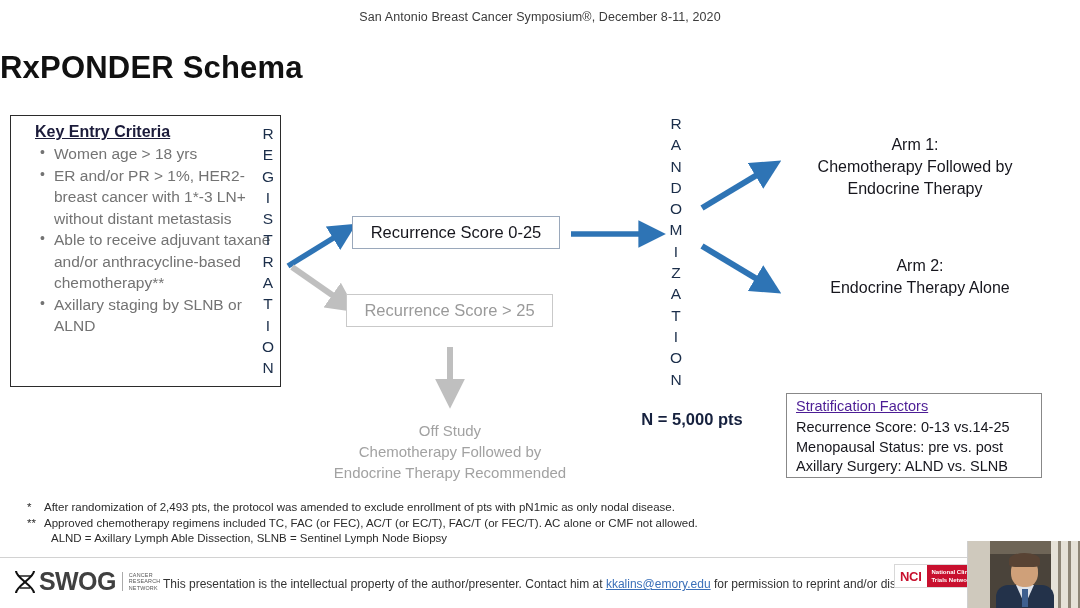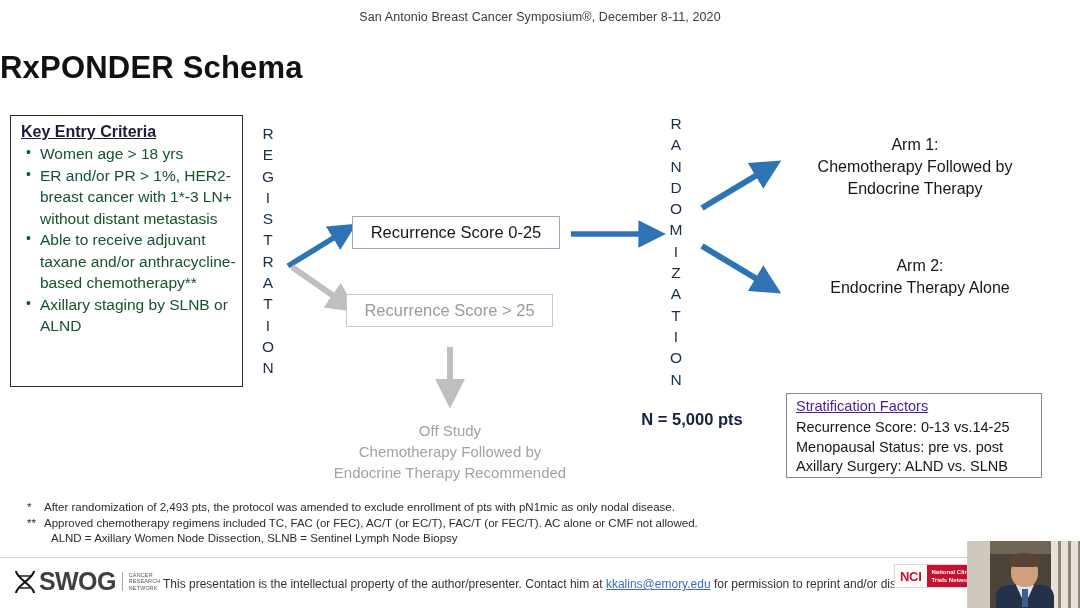--- a/index.html
+++ b/index.html
@@ -40,44 +40,44 @@
     font-weight: bold;
     color: #111111;
     letter-spacing: 0.2px;
   }
 
   
   .criteria-box {
     position: absolute;
     left: 10px;
     top: 115px;
-    width: 233px;
+    width: 271px;
     height: 272px;
     border: 1.5px solid #2b2b2b;
     box-sizing: border-box;
-    padding: 7px 6px 6px 10px;
+    padding: 7px 6px 6px 24px;
   }
   .criteria-title {
     font-size: 16px;
     font-weight: bold;
     text-decoration: underline;
     color: #1b1b3a;
     margin-bottom: 2px;
   }
   ul.criteria-list {
     list-style: none;
     margin: 0;
     padding: 0;
   }
   ul.criteria-list > li {
     position: relative;
     padding-left: 19px;
     font-size: 15.5px;
     line-height: 21.5px;
-    color: #14532d;
+    color: #737373;
     margin-bottom: 0px;
   }
   ul.criteria-list > li::before {
     content: "•";
     position: absolute;
     left: 5px;
     top: -1px;
     font-size: 14px;
   }
 
@@ -421,21 +421,21 @@
   <div id="footnotes">
     <div class="footnote">
       <span class="fn-mark">*</span>
       <span>After randomization of 2,493 pts, the protocol was amended to exclude enrollment of pts with pN1mic as only nodal disease.</span>
     </div>
     <div class="footnote">
       <span class="fn-mark">**</span>
       <span>Approved chemotherapy regimens included TC, FAC (or FEC), AC/T (or EC/T), FAC/T (or FEC/T). AC alone or CMF not allowed.</span>
     </div>
     <div class="footnote indented">
-      <span>ALND = Axillary Women Node Dissection, SLNB = Sentinel Lymph Node Biopsy</span>
+      <span>ALND = Axillary Lymph Able Dissection, SLNB = Sentinel Lymph Node Biopsy</span>
     </div>
   </div>
 
   <div id="bottom-bar">
     <div id="swog-logo">
       <svg class="swog-helix" viewBox="0 0 24 26">
         <path d="M3,2 C3,9 21,17 21,24" stroke="#111" stroke-width="2.1" fill="none"></path>
         <path d="M21,2 C21,9 3,17 3,24" stroke="#111" stroke-width="2.1" fill="none"></path>
         <line x1="5" y1="7" x2="19" y2="7" stroke="#111" stroke-width="1.4"></line>
         <line x1="7" y1="19" x2="17" y2="19" stroke="#111" stroke-width="1.4"></line>

